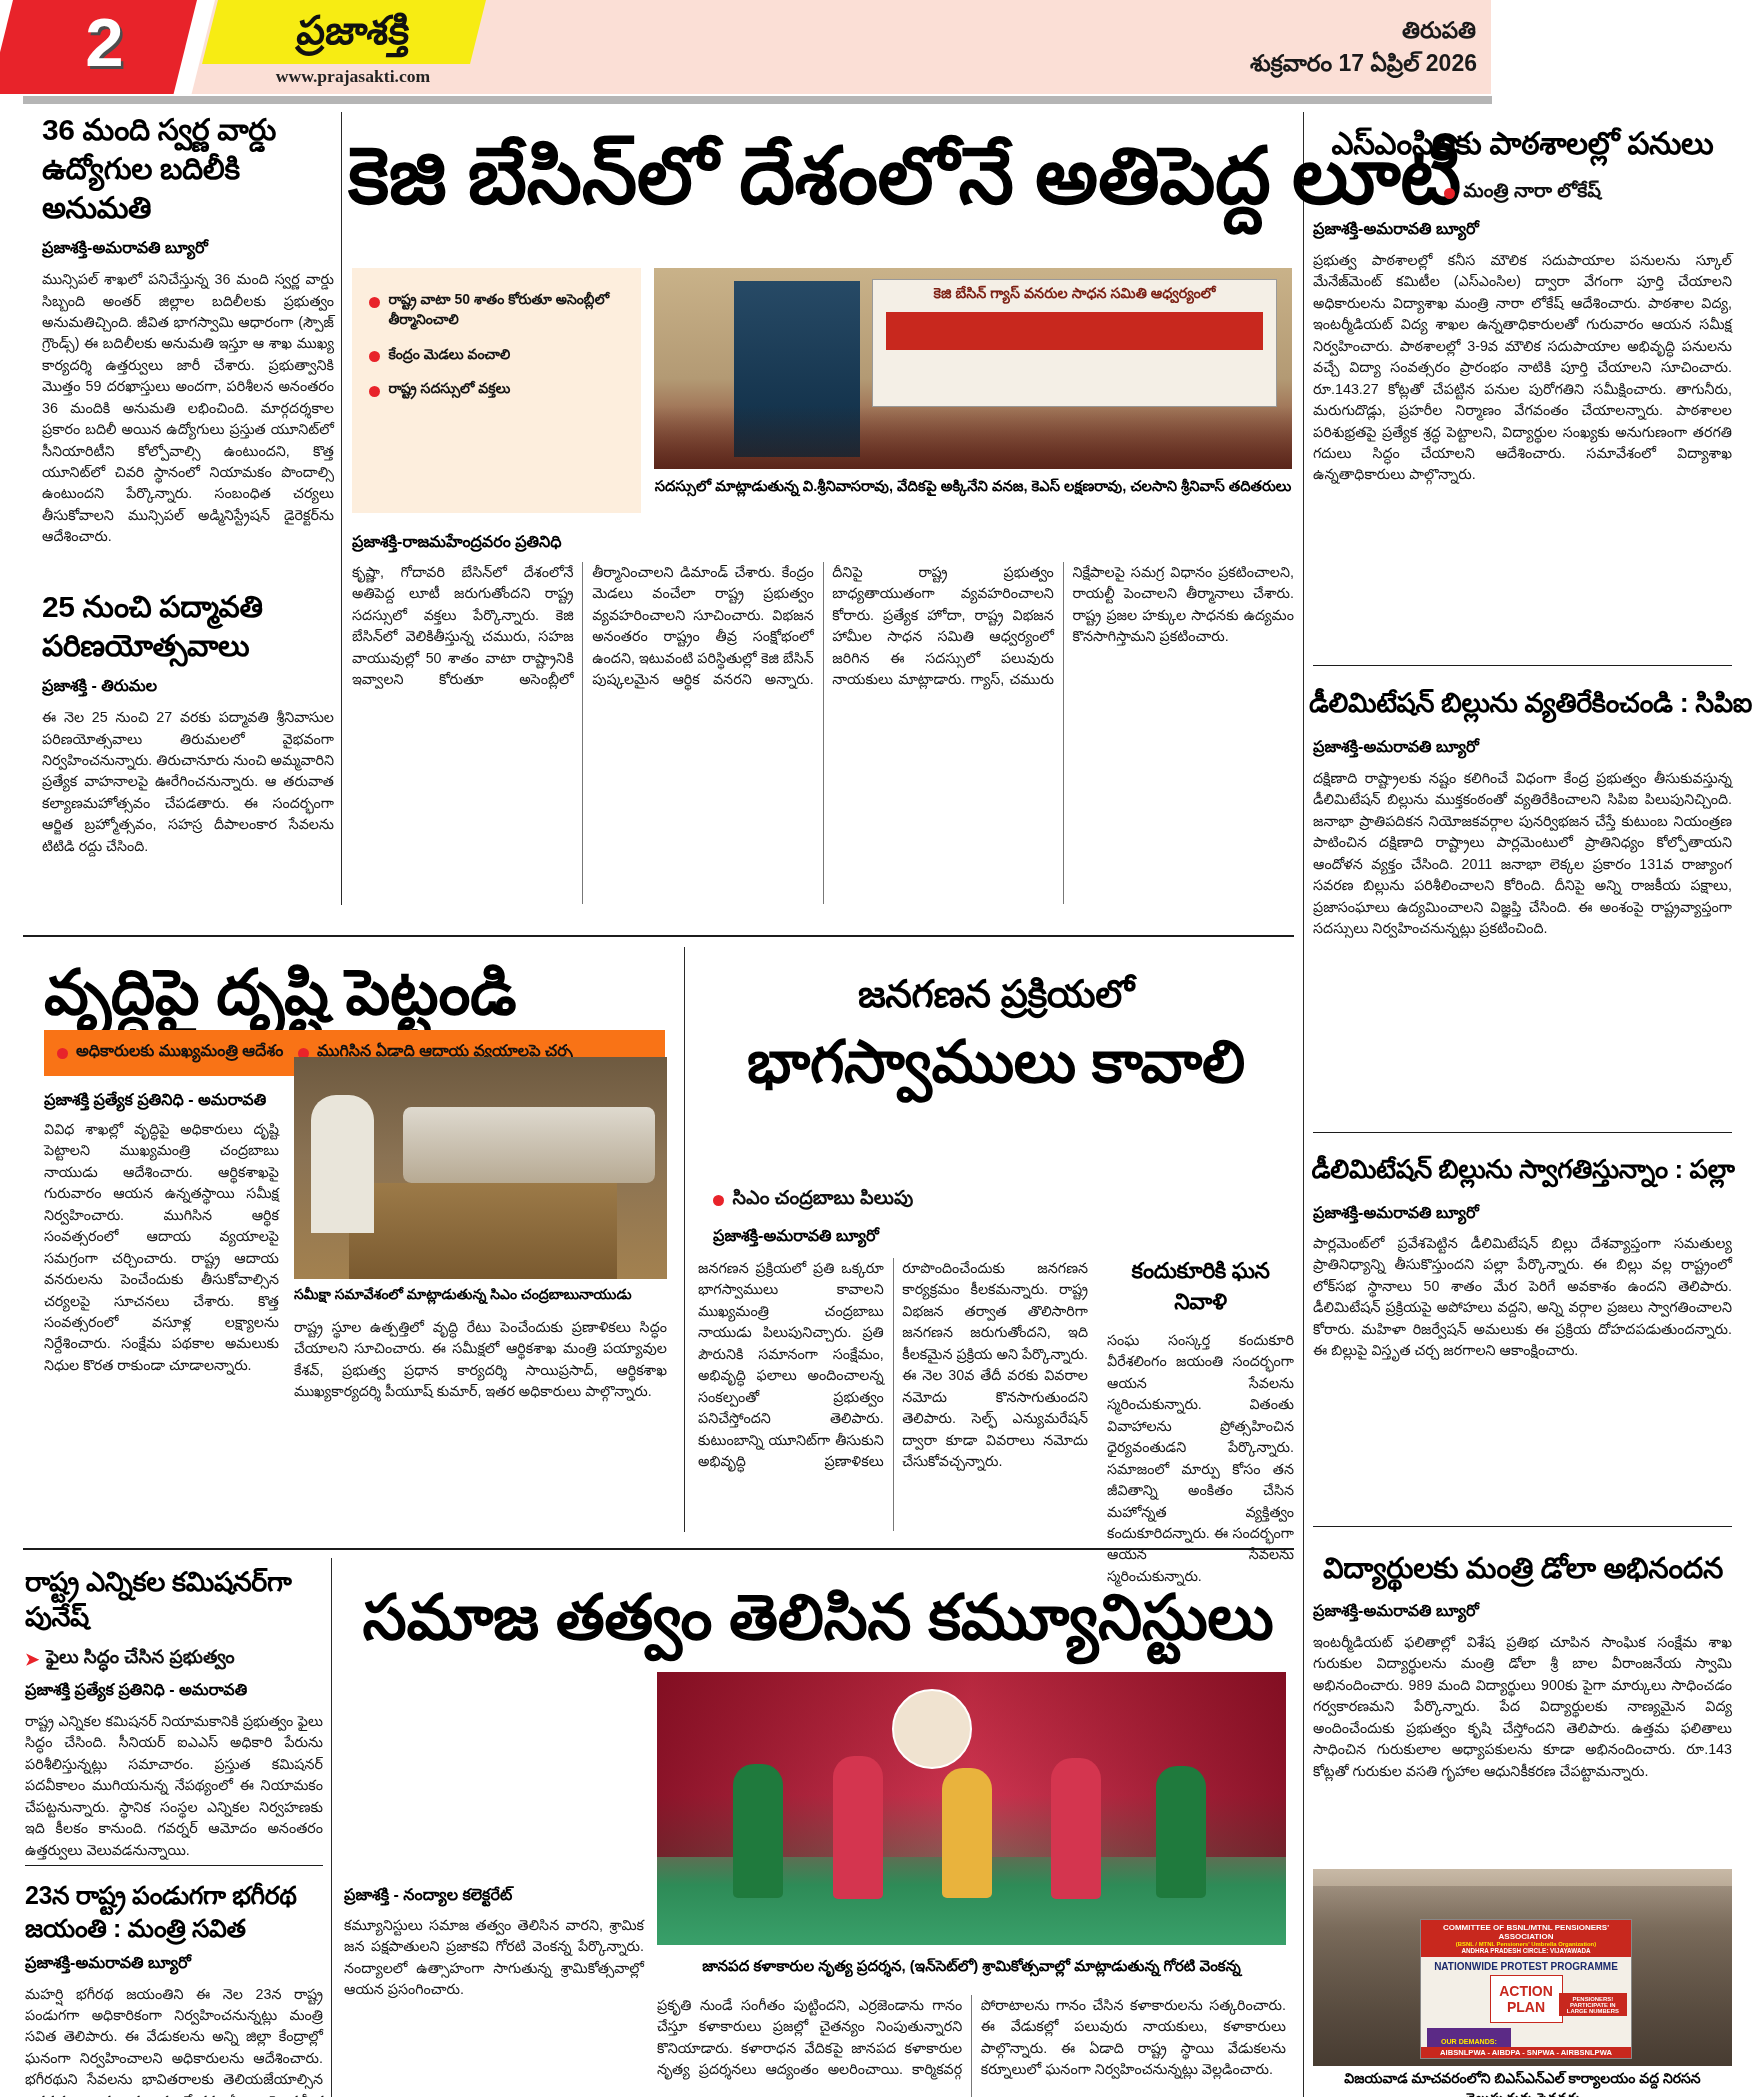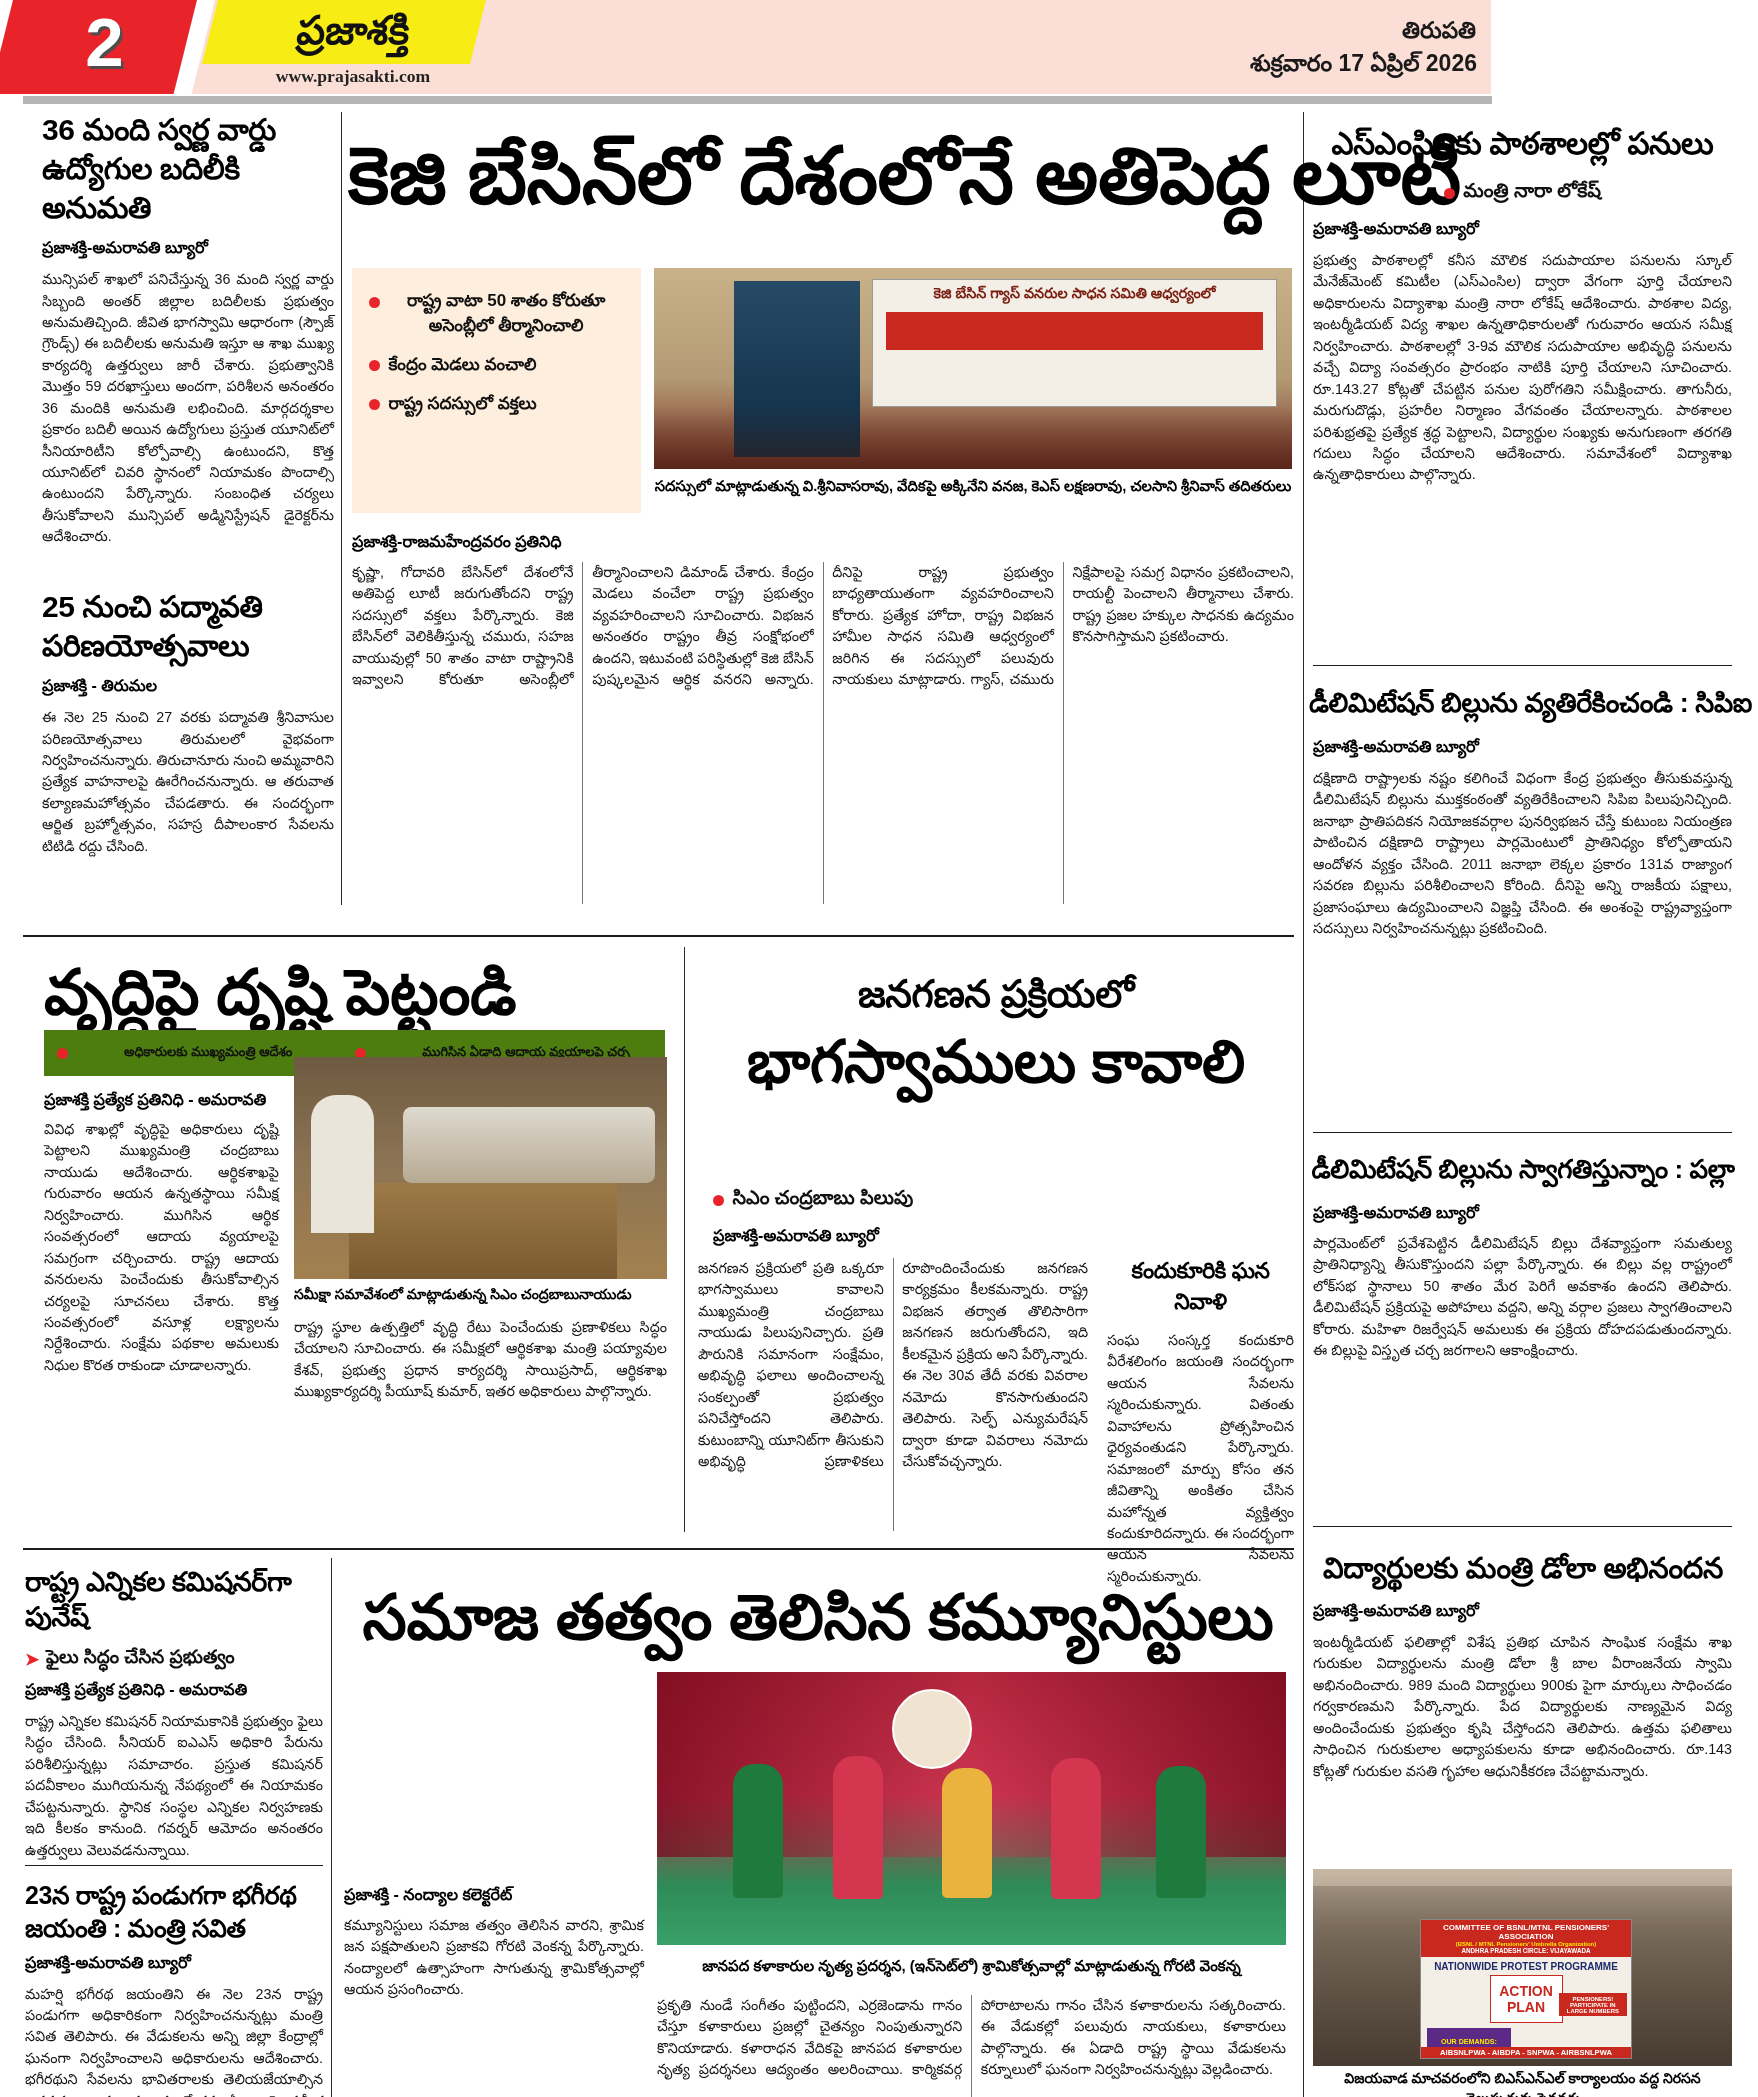--- a/index.html
+++ b/index.html
@@ -63,21 +63,21 @@
 
   <div class="abs" style="left:42px;top:587px;width:292px;">
     <div class="headline" style="font-size:30px;line-height:1.3;">25 నుంచి పద్మావతి పరిణయోత్సవాలు</div>
     <div class="byline" style="margin-top:11.7px;">ప్రజాశక్తి - తిరుమల</div>
     <div class="body-text" style="margin-top:8.4px;">ఈ నెల 25 నుంచి 27 వరకు పద్మావతి శ్రీనివాసుల పరిణయోత్సవాలు తిరుమలలో వైభవంగా నిర్వహించనున్నారు. తిరుచానూరు నుంచి అమ్మవారిని ప్రత్యేక వాహనాలపై ఊరేగించనున్నారు. ఆ తరువాత కల్యాణమహోత్సవం చేపడతారు. ఈ సందర్భంగా ఆర్జిత బ్రహ్మోత్సవం, సహస్ర దీపాలంకార సేవలను టిటిడి రద్దు చేసింది.</div>
   </div>
 
   <div class="abs headline center nowrap" style="left:348px;top:130px;width:946px;font-size:79px;">కెజి బేసిన్‌లో దేశంలోనే అతిపెద్ద లూటీ</div>
 
   <div class="abs kicker-box" style="left:352px;top:268px;width:289px;height:245px;padding:21px 17px;box-sizing:border-box;">
-    <ul class="blist" style="font-size:17px;line-height:1.45;color:#111;text-align:center;">
+    <ul class="blist" style="font-size:14px;line-height:1.45;color:#111;">
       <li>
           <span class="dot" style="margin-top:7.6px;"></span>
           <span>రాష్ట్ర వాటా 50 శాతం కోరుతూ అసెంబ్లీలో తీర్మానించాలి</span>
         </li>
       <li>
           <span class="dot" style="margin-top:7.6px;"></span>
           <span>కేంద్రం మెడలు వంచాలి</span>
         </li>
       <li>
           <span class="dot" style="margin-top:7.6px;"></span>
@@ -130,21 +130,21 @@
       <div style="font-size:10px;font-weight:800;color:#1c2a6b;text-align:center;margin-top:4.2px;">NATIONWIDE PROTEST PROGRAMME</div>
       <div style="width:71px;margin:3.4px auto 0 auto;background:#fff;border:1.3px solid #c8281e;color:#c8281e;font-size:14px;font-weight:700;text-align:center;padding:7px 0;">ACTION PLAN</div>
       <div style="width:84px;margin:4.2px 0 0 5.9px;background:#5b2a86;color:#ffe600;font-size:7.1px;font-weight:800;text-align:center;padding:10px 0;">OUR DEMANDS:</div>
       <div style="position:absolute;right:4.2px;top:73px;width:63px;background:#c8281e;color:#fff;font-size:5.9px;font-weight:800;text-align:center;padding:2.5px;">PENSIONERS! PARTICIPATE IN LARGE NUMBERS</div>
       <div style="position:absolute;left:0;bottom:0;width:100%;background:#c8281e;color:#fff;font-size:7.6px;font-weight:800;text-align:center;padding:1px 0;">AIBSNLPWA - AIBDPA - SNPWA - AIRBSNLPWA</div>
     </div>
   </div>
   <div class="abs caption" style="left:1313px;top:2070px;width:419px;font-size:14px;text-align:center;">విజయవాడ మాచవరంలోని బిఎస్ఎన్ఎల్ కార్యాలయం వద్ద నిరసన తెలుపుతున్న పెన్షనర్లు</div>
 
   <div class="abs headline nowrap" style="left:44px;top:956px;width:621px;font-size:63px;">వృద్ధిపై దృష్టి పెట్టండి</div>
-  <div class="abs" style="left:44px;top:1030px;width:621px;height:46px;background:#4d7c0f;display:flex;align-items:center;padding:0 12.6px;box-sizing:border-box;font-size:13px;font-weight:700;gap:48px;">
+  <div class="abs" style="left:44px;top:1030px;width:621px;height:46px;background:#f97316;display:flex;align-items:center;padding:0 12.6px;box-sizing:border-box;font-size:16px;font-weight:700;">
     <span class="dot"></span>
       <span>అధికారులకు ముఖ్యమంత్రి ఆదేశం</span>
     <span class="dot" style="margin-left:14.3px;"></span>
       <span>ముగిసిన ఏడాది ఆదాయ వ్యయాలపై చర్చ</span>
   </div>
   <div class="abs byline" style="left:44px;top:1091px;">ప్రజాశక్తి ప్రత్యేక ప్రతినిధి - అమరావతి</div>
   <div class="abs body-text" style="left:44px;top:1119px;width:235px;height:413px;">వివిధ శాఖల్లో వృద్ధిపై అధికారులు దృష్టి పెట్టాలని ముఖ్యమంత్రి చంద్రబాబు నాయుడు ఆదేశించారు. ఆర్థికశాఖపై గురువారం ఆయన ఉన్నతస్థాయి సమీక్ష నిర్వహించారు. ముగిసిన ఆర్థిక సంవత్సరంలో ఆదాయ వ్యయాలపై సమగ్రంగా చర్చించారు. రాష్ట్ర ఆదాయ వనరులను పెంచేందుకు తీసుకోవాల్సిన చర్యలపై సూచనలు చేశారు. కొత్త సంవత్సరంలో వసూళ్ల లక్ష్యాలను నిర్దేశించారు. సంక్షేమ పథకాల అమలుకు నిధుల కొరత రాకుండా చూడాలన్నారు.</div>
 
   <div class="abs photo" style="left:294px;top:1057px;width:373px;height:222px;background:linear-gradient(180deg,#6e5a40 0%,#8a7253 45%,#a3814f 100%);">
     <div class="abs" style="left:55px;top:126px;width:268px;height:96px;background:linear-gradient(180deg,#9c7a48,#7a5a30);"></div>

